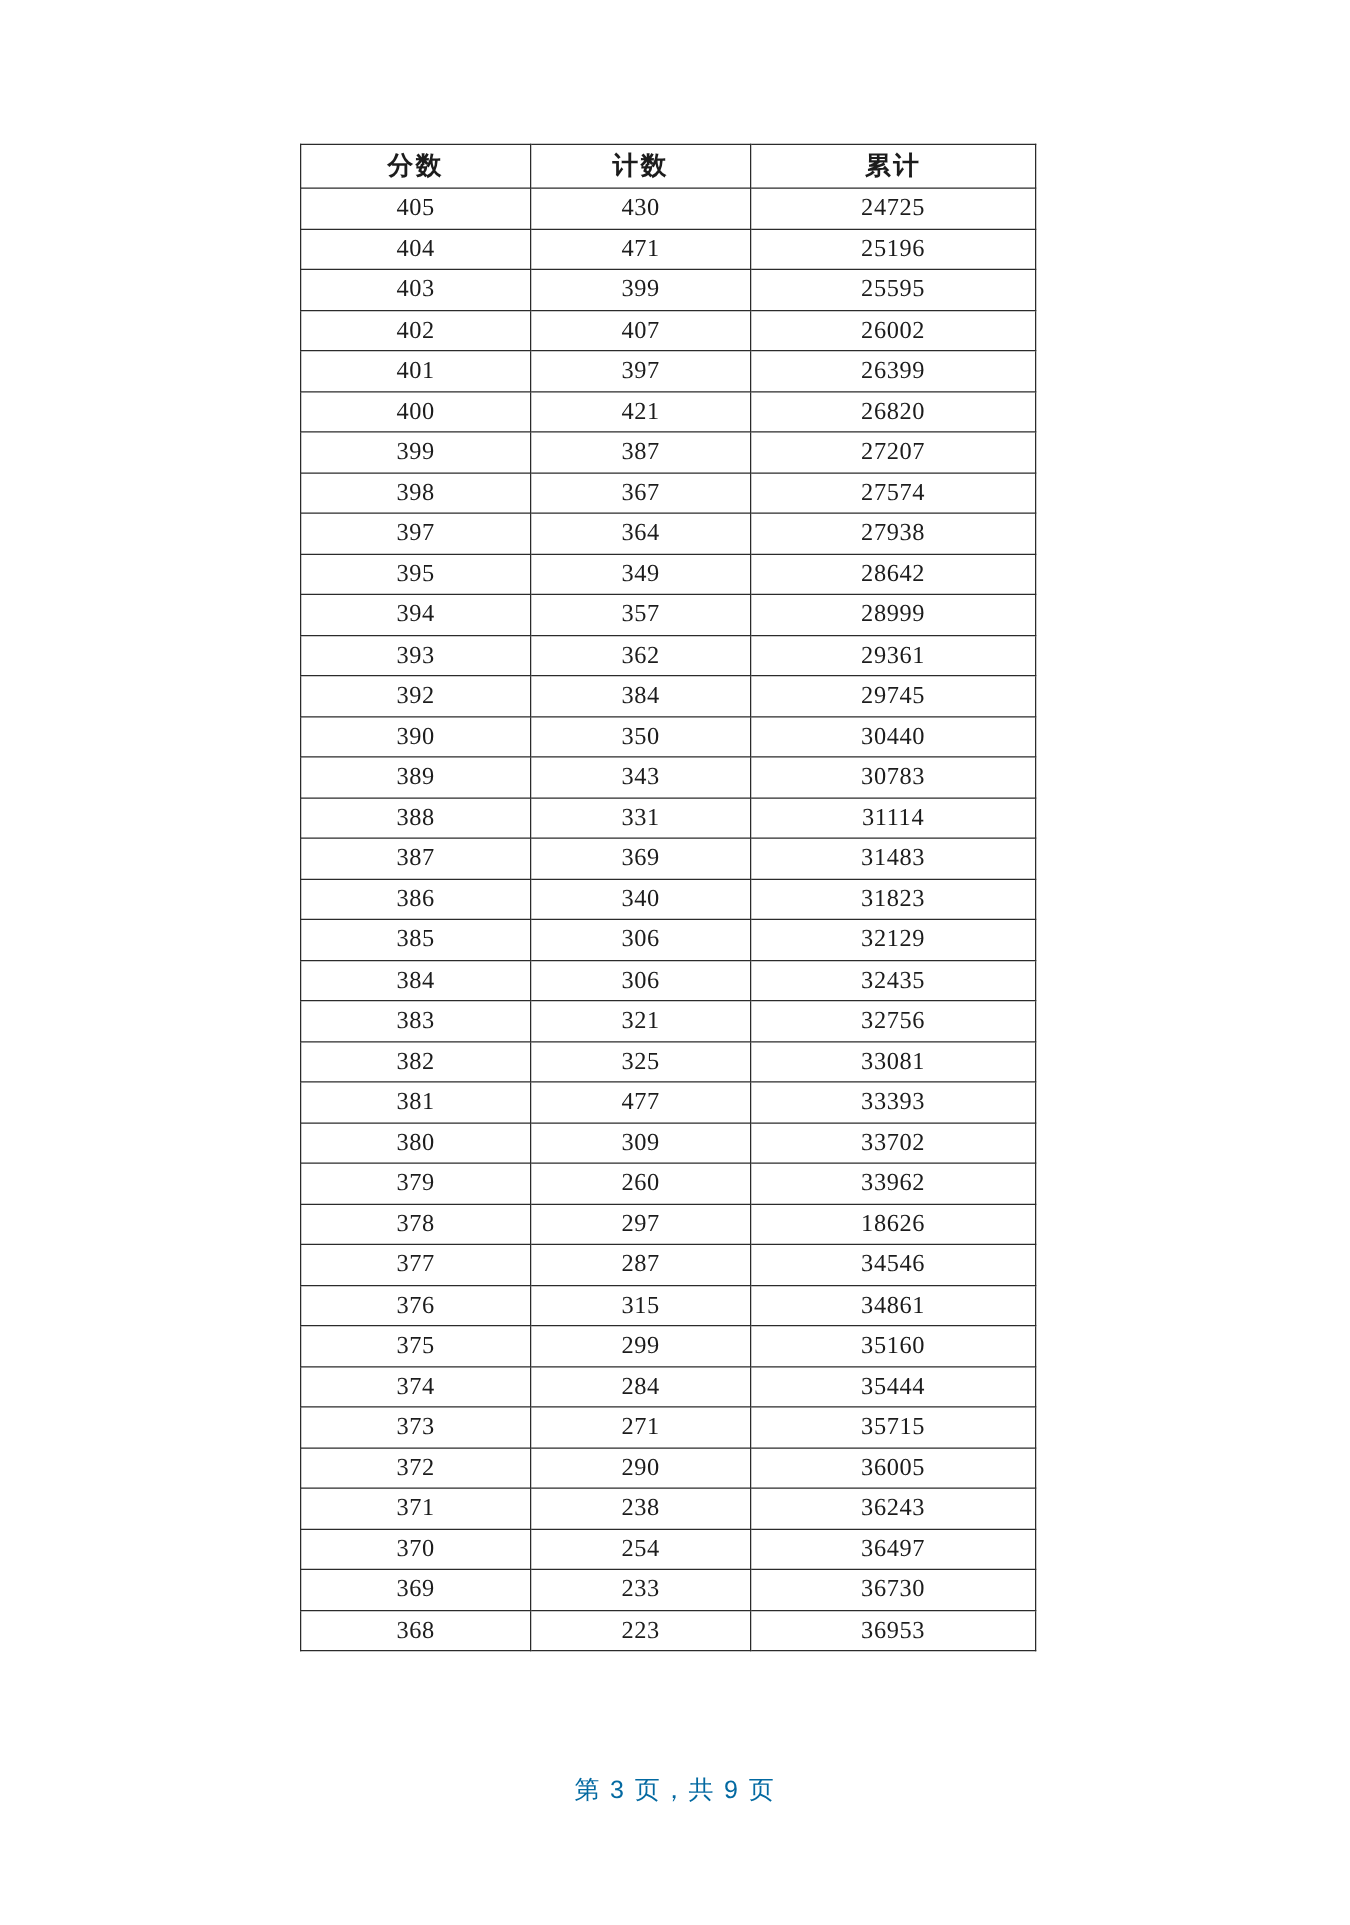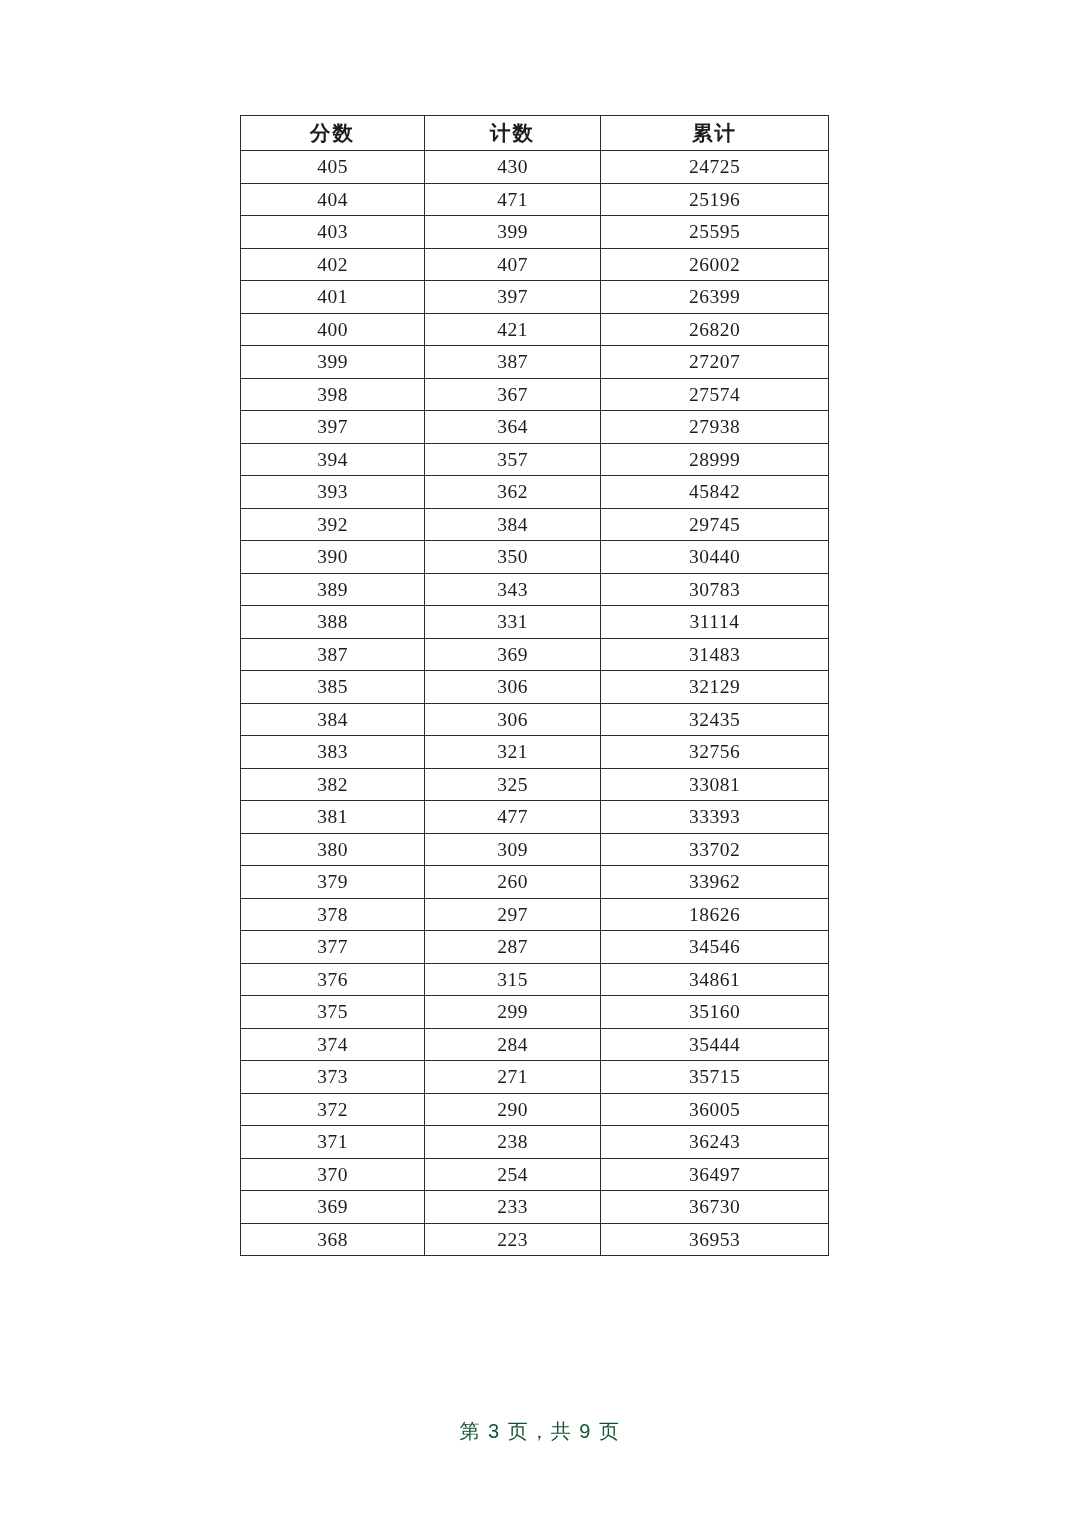--- a/index.html
+++ b/index.html
@@ -66,21 +66,21 @@
   }
 
   .page-footer {
     position: absolute;
     left: 0;
     top: 1418px;
     width: 1080px;
     text-align: center;
     font-size: 20px;
     letter-spacing: 1.5px;
-    color: #14532d;
+    color: #0369a1;
     font-family: "Liberation Sans", "DejaVu Sans", sans-serif;
   }
 </style>
 </head>
 <body>
 
 <div class="page">
 
   <table class="score-table">
     <colgroup>
@@ -135,28 +135,33 @@
           <td class="cell-score">398</td>
           <td class="cell-count">367</td>
           <td class="cell-cumulative">27574</td>
         </tr>
         <tr>
           <td class="cell-score">397</td>
           <td class="cell-count">364</td>
           <td class="cell-cumulative">27938</td>
         </tr>
         <tr>
+          <td class="cell-score">395</td>
+          <td class="cell-count">349</td>
+          <td class="cell-cumulative">28642</td>
+        </tr>
+        <tr>
           <td class="cell-score">394</td>
           <td class="cell-count">357</td>
           <td class="cell-cumulative">28999</td>
         </tr>
         <tr>
           <td class="cell-score">393</td>
           <td class="cell-count">362</td>
-          <td class="cell-cumulative">45842</td>
+          <td class="cell-cumulative">29361</td>
         </tr>
         <tr>
           <td class="cell-score">392</td>
           <td class="cell-count">384</td>
           <td class="cell-cumulative">29745</td>
         </tr>
         <tr>
           <td class="cell-score">390</td>
           <td class="cell-count">350</td>
           <td class="cell-cumulative">30440</td>
@@ -170,20 +175,25 @@
           <td class="cell-score">388</td>
           <td class="cell-count">331</td>
           <td class="cell-cumulative">31114</td>
         </tr>
         <tr>
           <td class="cell-score">387</td>
           <td class="cell-count">369</td>
           <td class="cell-cumulative">31483</td>
         </tr>
         <tr>
+          <td class="cell-score">386</td>
+          <td class="cell-count">340</td>
+          <td class="cell-cumulative">31823</td>
+        </tr>
+        <tr>
           <td class="cell-score">385</td>
           <td class="cell-count">306</td>
           <td class="cell-cumulative">32129</td>
         </tr>
         <tr>
           <td class="cell-score">384</td>
           <td class="cell-count">306</td>
           <td class="cell-cumulative">32435</td>
         </tr>
         <tr>

